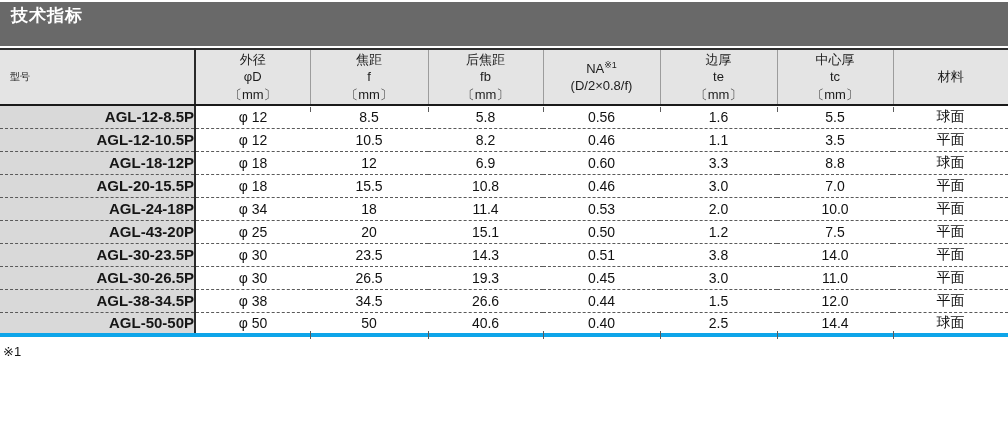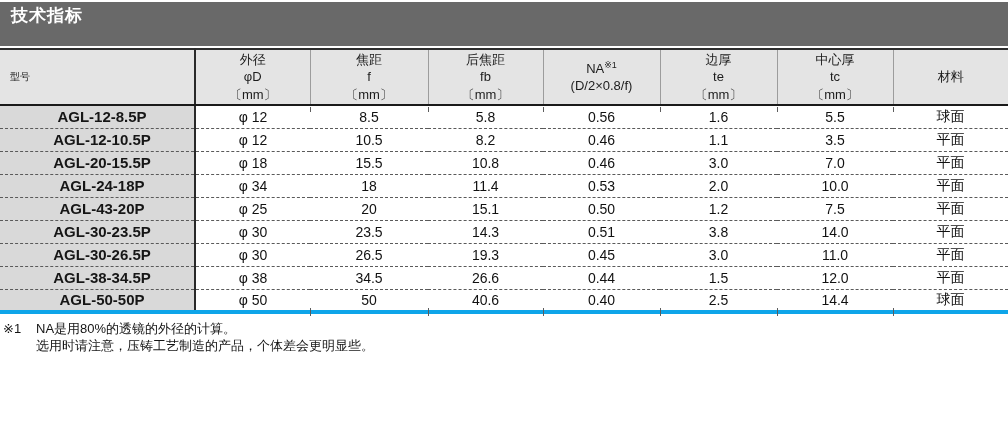--- a/index.html
+++ b/index.html
@@ -42,21 +42,21 @@
   thead th div:empty{display:none;}
   thead sup{font-size:9px;vertical-align:super;line-height:0;}
   tbody td{
     height:23px;padding:0;
     text-align:center;font-size:14px;color:#111;
     background:#fff;
   }
   tbody td.model{
     background:var(--c-modelcol);
     border-right:2px solid #2a2a2a;
-    text-align:center;padding-left:10px;
+    text-align:right;padding-left:10px;
     font-weight:bold;font-size:15px;color:#161616;
   }
   tbody tr + tr td{border-top:1px dashed #5a5a5a;}
   tbody tr:last-child td{border-bottom:4px solid #0ea5e9;}
   
   .tick{position:absolute;width:1px;background:#5c5c5c;}
   .tick.top{top:59px;height:5px;}
   .tick.bot{bottom:-2px;height:8px;}
   
   .footnote{
@@ -136,20 +136,30 @@
           <td class="model">AGL-12-10.5P</td>
           <td>φ 12</td>
           <td>10.5</td>
           <td>8.2</td>
           <td>0.46</td>
           <td>1.1</td>
           <td>3.5</td>
           <td>平面</td>
         </tr>
         <tr>
+          <td class="model">AGL-18-12P</td>
+          <td>φ 18</td>
+          <td>12</td>
+          <td>6.9</td>
+          <td>0.60</td>
+          <td>3.3</td>
+          <td>8.8</td>
+          <td>球面</td>
+        </tr>
+        <tr>
           <td class="model">AGL-20-15.5P</td>
           <td>φ 18</td>
           <td>15.5</td>
           <td>10.8</td>
           <td>0.46</td>
           <td>3.0</td>
           <td>7.0</td>
           <td>平面</td>
         </tr>
         <tr>
@@ -223,17 +233,13 @@
     <div class="tick top" style="left: 660px;"></div>
     <div class="tick bot" style="left: 660px;"></div>
     <div class="tick top" style="left: 777px;"></div>
     <div class="tick bot" style="left: 777px;"></div>
     <div class="tick top" style="left: 893px;"></div>
     <div class="tick bot" style="left: 893px;"></div>
   </div>
 
 <div class="footnote">
   <span class="fn-marker">※1</span>
-  <div>
-    <div>NA是用80%的透镜的外径的计算。</div>
-    <div>选用时请注意，压铸工艺制造的产品，个体差会更明显些。</div>
-  </div>
 </div>
 
 </body></html>

